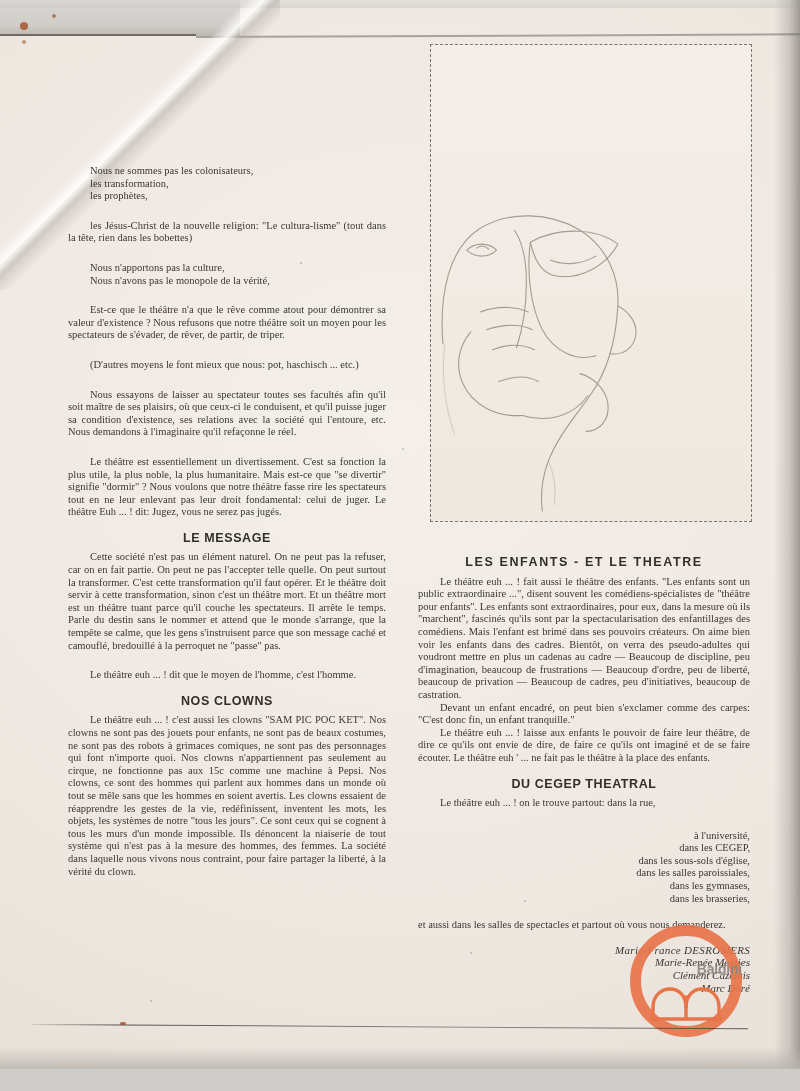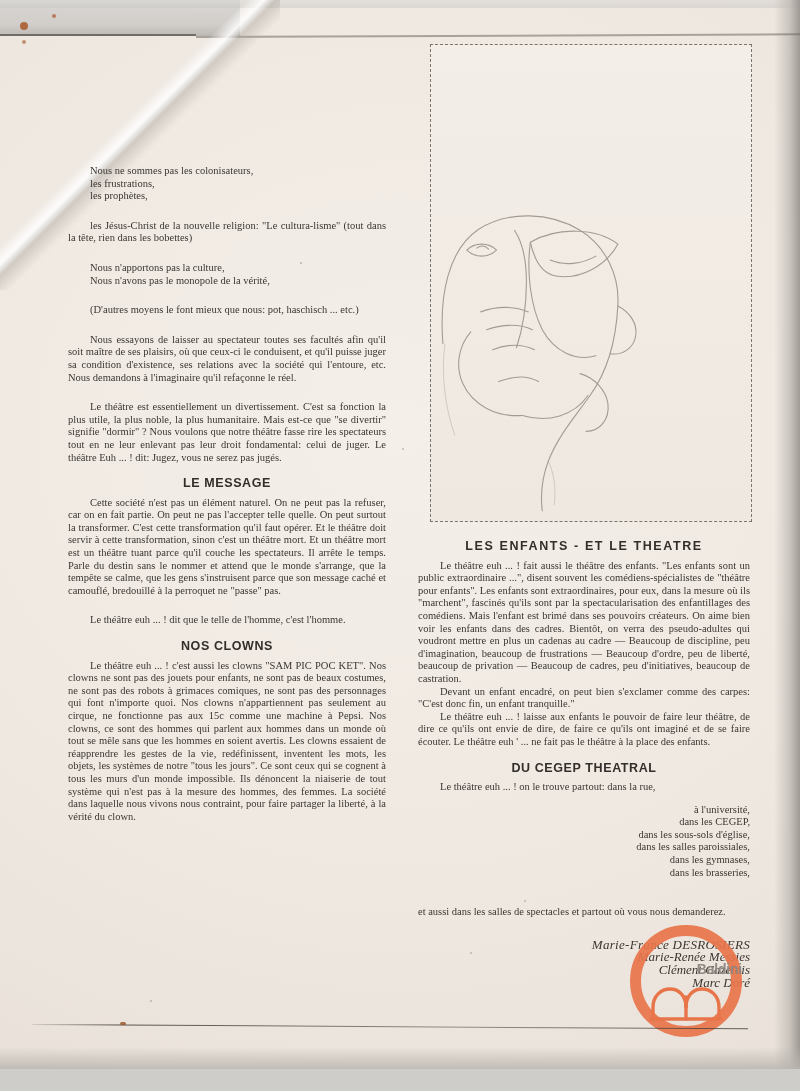--- a/index.html
+++ b/index.html
@@ -93,28 +93,28 @@
     font-size:12.5px;
     letter-spacing:.6px;
     color:#322e2a;
     margin:13px 0 7px 0;
     text-indent:0;
     text-align:center;
   }
   h2.head.wide{letter-spacing:1.6px;}
 
   
-  .places{margin:10px 0 0 0;text-align:right;text-indent:0;}
+  .places{margin:20px 0 0 0;text-align:right;text-indent:0;}
   .places div{line-height:12.6px;}
 
   .signature{
-    margin-top:20px;
+    margin-top:12px;
     text-align:right;
     font-style:italic;
-    font-size:13px;
+    font-size:11px;
     line-height:12.6px;
     text-indent:0;
   }
   .signature div.caps{letter-spacing:.3px;}
 
   
   #figure{
     position:absolute;left:430px;top:44px;width:322px;height:478px;
     border:1px dashed #7a746c;
     background:linear-gradient(180deg,#f3eee8,#efe8e0);
@@ -189,58 +189,59 @@
       <g fill="none" stroke="#9a9087" stroke-width="0.8" opacity="0.45">
         <path d="M14,300 C10,330 14,364 24,392"></path>
         <path d="M118,418 C124,430 126,446 124,462"></path>
       </g>
     </svg>
   </div>
 
   <div class="col" id="col-left">
     <div class="verse-block">
       <p class="verse">Nous ne sommes pas les colonisateurs,</p>
-      <p class="verse">les frustrations,</p>
+      <p class="verse">les transformation,</p>
       <p class="verse">les prophètes,</p>
     </div>
 
     <p class="spaced">les Jésus-Christ de la nouvelle religion: "Le cultura-lisme" (tout dans la tête, rien dans les bobettes)</p>
     <p class="spaced">Nous n'apportons pas la culture,</p>
     <p>Nous n'avons pas le monopole de la vérité,</p>
+    <p class="spaced">Est-ce que le théâtre n'a que le rêve comme atout pour démontrer sa valeur d'existence ? Nous refusons que notre théâtre soit un moyen pour les spectateurs de s'évader, de rêver, de partir, de triper.</p>
     <p class="spaced">(D'autres moyens le font mieux que nous: pot, haschisch ... etc.)</p>
     <p class="spaced">Nous essayons de laisser au spectateur toutes ses facultés afin qu'il soit maître de ses plaisirs, où que ceux-ci le conduisent, et qu'il puisse juger sa condition d'existence, ses relations avec la société qui l'entoure, etc. Nous demandons à l'imaginaire qu'il refaçonne le réel.</p>
     <p class="spaced">Le théâtre est essentiellement un divertissement. C'est sa fonction la plus utile, la plus noble, la plus humanitaire. Mais est-ce que "se divertir" signifie "dormir" ? Nous voulons que notre théâtre fasse rire les spectateurs tout en ne leur enlevant pas leur droit fondamental: celui de juger. Le théâtre Euh ... ! dit: Jugez, vous ne serez pas jugés.</p>
 
     <h2 class="head">LE MESSAGE</h2>
     <p>Cette société n'est pas un élément naturel. On ne peut pas la refuser, car on en fait partie. On peut ne pas l'accepter telle quelle. On peut surtout la transformer. C'est cette transformation qu'il faut opérer. Et le théâtre doit servir à cette transformation, sinon c'est un théâtre mort. Et un théâtre mort est un théâtre tuant parce qu'il couche les spectateurs. Il arrête le temps. Parle du destin sans le nommer et attend que le monde s'arrange, que la tempête se calme, que les gens s'instruisent parce que son message caché et camouflé, bredouillé à la perroquet ne "passe" pas.</p>
-    <p class="spaced">Le théâtre euh ... ! dit que le telle de l'homme, c'est l'homme.</p>
+    <p class="spaced">Le théâtre euh ... ! dit que le moyen de l'homme, c'est l'homme.</p>
 
     <h2 class="head">NOS CLOWNS</h2>
     <p>Le théâtre euh ... ! c'est aussi les clowns "SAM PIC POC KET". Nos clowns ne sont pas des jouets pour enfants, ne sont pas de beaux costumes, ne sont pas des robots à grimaces comiques, ne sont pas des personnages qui font n'importe quoi. Nos clowns n'appartiennent pas seulement au cirque, ne fonctionne pas aux 15c comme une machine à Pepsi. Nos clowns, ce sont des hommes qui parlent aux hommes dans un monde où tout se mêle sans que les hommes en soient avertis. Les clowns essaient de réapprendre les gestes de la vie, redéfinissent, inventent les mots, les objets, les systèmes de notre "tous les jours". Ce sont ceux qui se cognent à tous les murs d'un monde impossible. Ils dénoncent la niaiserie de tout système qui n'est pas à la mesure des hommes, des femmes. La société dans laquelle nous vivons nous contraint, pour faire partager la liberté, à la vérité du clown.</p>
   </div>
 
   <div class="col" id="col-right">
-    <h2 class="head wide" style="margin-top:0;">LES ENFANTS - ET LE THEATRE</h2>
+    <h2 class="head wide" style="margin-top:16px;">LES ENFANTS - ET LE THEATRE</h2>
     <p>Le théâtre euh ... ! fait aussi le théâtre des enfants. "Les enfants sont un public extraordinaire ...", disent souvent les comédiens-spécialistes de "théâtre pour enfants". Les enfants sont extraordinaires, pour eux, dans la mesure où ils "marchent", fascinés qu'ils sont par la spectacularisation des enfantillages des comédiens. Mais l'enfant est brimé dans ses pouvoirs créateurs. On aime bien voir les enfants dans des cadres. Bientôt, on verra des pseudo-adultes qui voudront mettre en plus un cadenas au cadre — Beaucoup de discipline, peu d'imagination, beaucoup de frustrations — Beaucoup d'ordre, peu de liberté, beaucoup de privation — Beaucoup de cadres, peu d'initiatives, beaucoup de castration.</p>
     <p>Devant un enfant encadré, on peut bien s'exclamer comme des carpes: "C'est donc fin, un enfant tranquille."</p>
     <p>Le théâtre euh ... ! laisse aux enfants le pouvoir de faire leur théâtre, de dire ce qu'ils ont envie de dire, de faire ce qu'ils ont imaginé et de se faire écouter. Le théâtre euh ' ... ne fait pas le théâtre à la place des enfants.</p>
 
     <h2 class="head">DU CEGEP THEATRAL</h2>
     <p>Le théâtre euh ... ! on le trouve partout: dans la rue,</p>
 
     <div class="places">
       <div>à l'université,</div>
       <div>dans les CEGEP,</div>
       <div>dans les sous-sols d'église,</div>
       <div>dans les salles paroissiales,</div>
       <div>dans les gymnases,</div>
       <div>dans les brasseries,</div>
     </div>
 
-    <p class="noindent" style="margin-top:27px;">et aussi dans les salles de spectacles et partout où vous nous demanderez.</p>
+    <p class="noindent" style="margin-top:14px;">et aussi dans les salles de spectacles et partout où vous nous demanderez.</p>
 
     <div class="signature">
       <div class="caps">Marie-France DESROSIERS</div>
       <div>Marie-Renée Messies</div>
       <div>Clément Cazelais</div>
       <div>Marc Doré</div>
     </div>
   </div>
 
   <div id="watermark">

